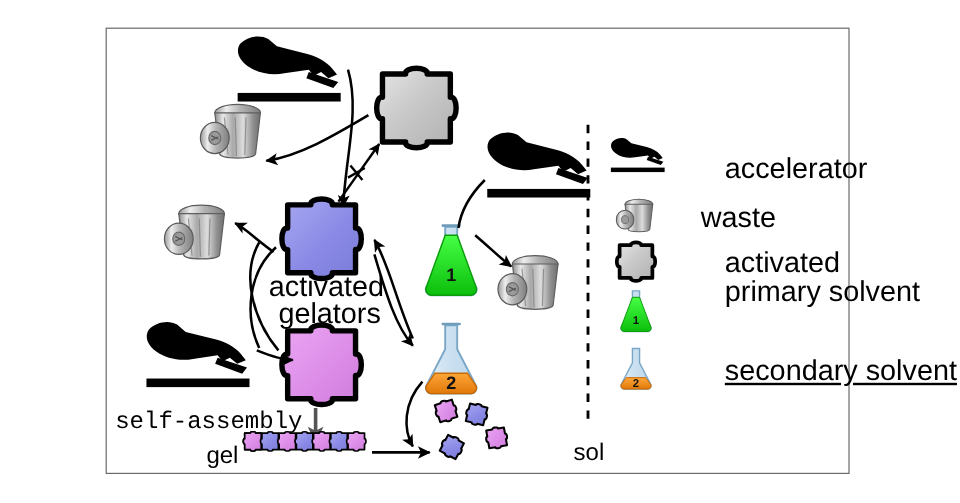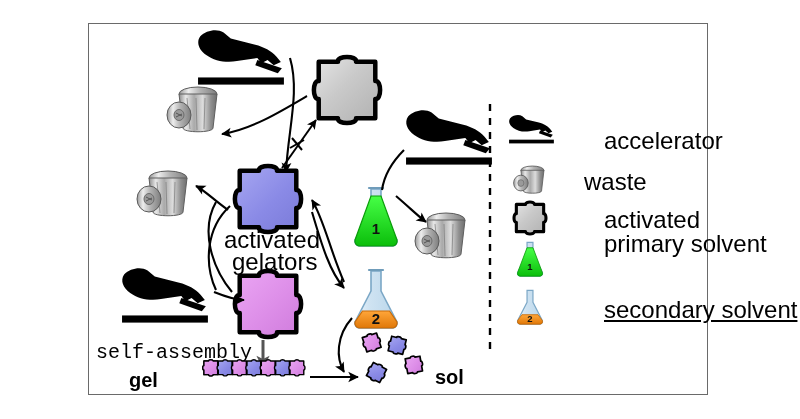--- a/index.html
+++ b/index.html
@@ -7,21 +7,21 @@
        font-family:"Liberation Sans", sans-serif;}
   #stage{position:relative;width:800px;height:419px;background:#ffffff;}
   #frame{position:absolute;left:88px;top:23px;width:620px;height:372px;
          border:1.5px solid #6a6a6a;background:#ffffff;box-sizing:border-box;}
   .abs{position:absolute;}
   svg{display:block;overflow:visible;}
   .lbl{position:absolute;color:#000;white-space:nowrap;line-height:1;}
   .t-act{font-size:24px;}
   .t-legend{font-size:24px;margin-left:48px;}
   .t-sa{font-size:20px;font-family:Liberation Mono, monospace;}
-  .t-bold{font-weight:bold;font-size:20px;}
+  .t-bold{font-weight:normal;font-size:20px;margin-left:43px;}
 </style>
 </head>
 <body>
 
 <div id="stage">
   <div id="frame"></div>
 
   <svg width="0" height="0" style="position:absolute">
     <defs>
       <linearGradient id="gBlue" x1="0" y1="0" x2="1" y2="1">

